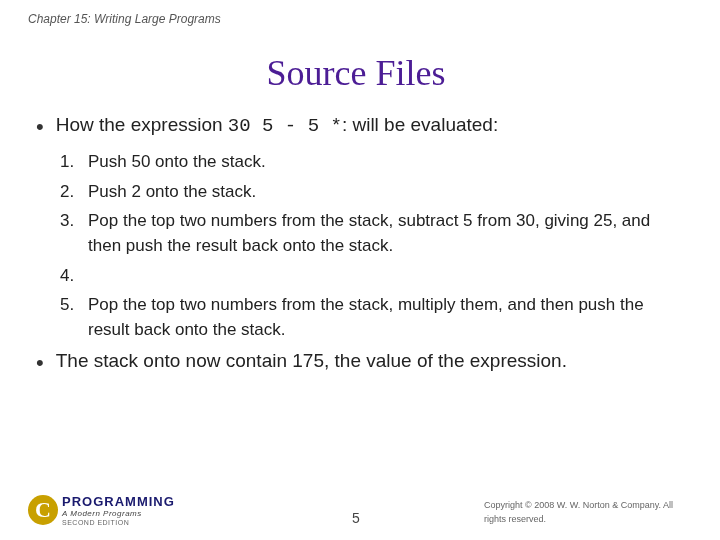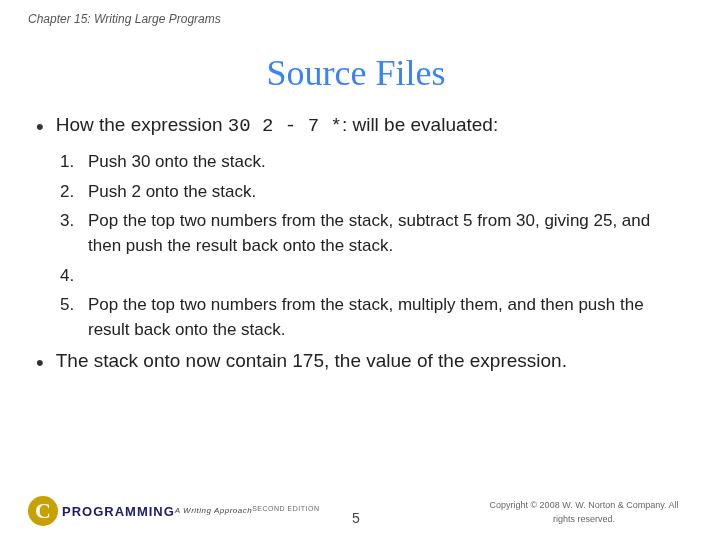--- a/index.html
+++ b/index.html
@@ -32,21 +32,21 @@
 
     .title-area {
       text-align: center;
       padding-top: 52px;
       padding-bottom: 18px;
     }
 
     .slide-title {
       font-size: 36px;
       font-weight: normal;
-      color: #3b82f6;
+      color: #4c1d95;
       font-family: 'Times New Roman', serif;
     }
 
     .content-area {
       padding: 0 36px 0 36px;
     }
 
     .bullet-item {
       display: flex;
       align-items: flex-start;
@@ -132,20 +132,21 @@
       height: 30px;
       display: flex;
       align-items: center;
       justify-content: center;
       margin-right: 4px;
       flex-shrink: 0;
     }
 
     .logo-text-block {
       display: flex;
+      flex-direction: column;
     }
 
     .logo-programming {
       font-size: 13px;
       font-weight: bold;
       color: #1a1a6e;
       letter-spacing: 1px;
       text-transform: uppercase;
       line-height: 1;
     }
@@ -171,21 +172,21 @@
       text-align: center;
       position: absolute;
       bottom: 14px;
       left: 50%;
       transform: translateX(-50%);
     }
 
     .copyright {
       font-size: 9px;
       color: #666;
-      text-align: center;
+      text-align: left;
       line-height: 1.5;
       max-width: 200px;
     }
   </style>
 </head>
 <body>
 
 <div class="slide">
 
   <div class="chapter-header">
@@ -194,29 +195,29 @@
 
   <div class="title-area">
     <h1 class="slide-title">Source Files</h1>
   </div>
 
   <div class="content-area">
 
     <div class="bullet-item">
       <span class="bullet-dot">•</span>
       <span class="bullet-text">
-        How the expression <span class="code">30 2 - 7 *</span>: will be evaluated:
+        How the expression <span class="code">30 5 - 5 *</span>: will be evaluated:
       </span>
     </div>
 
     <div class="numbered-list">
 
       <div class="numbered-item">
         <span class="num">1.</span>
-        <span class="num-text">Push 30 onto the stack.</span>
+        <span class="num-text">Push 50 onto the stack.</span>
       </div>
 
       <div class="numbered-item">
         <span class="num">2.</span>
         <span class="num-text">Push 2 onto the stack.</span>
       </div>
 
       <div class="numbered-item">
         <span class="num">3.</span>
         <span class="num-text">Pop the top two numbers from the stack, subtract 5 from 30, giving 25, and then push the result back onto the stack.</span>
@@ -240,21 +241,21 @@
 
   </div>
 
   <div class="footer">
 
     <div class="logo-area">
       <div class="logo-c">
         <div class="logo-c-letter">C</div>
         <div class="logo-text-block">
           <span class="logo-programming">PROGRAMMING</span>
-          <span class="logo-subtitle">A Writing Approach</span>
+          <span class="logo-subtitle">A Modern Programs</span>
           <span class="logo-edition">Second Edition</span>
         </div>
       </div>
     </div>
 
     <div class="copyright">Copyright © 2008 W. W. Norton &amp; Company. All rights reserved.</div>
 
   </div>
 
   <div class="page-number">5</div>

